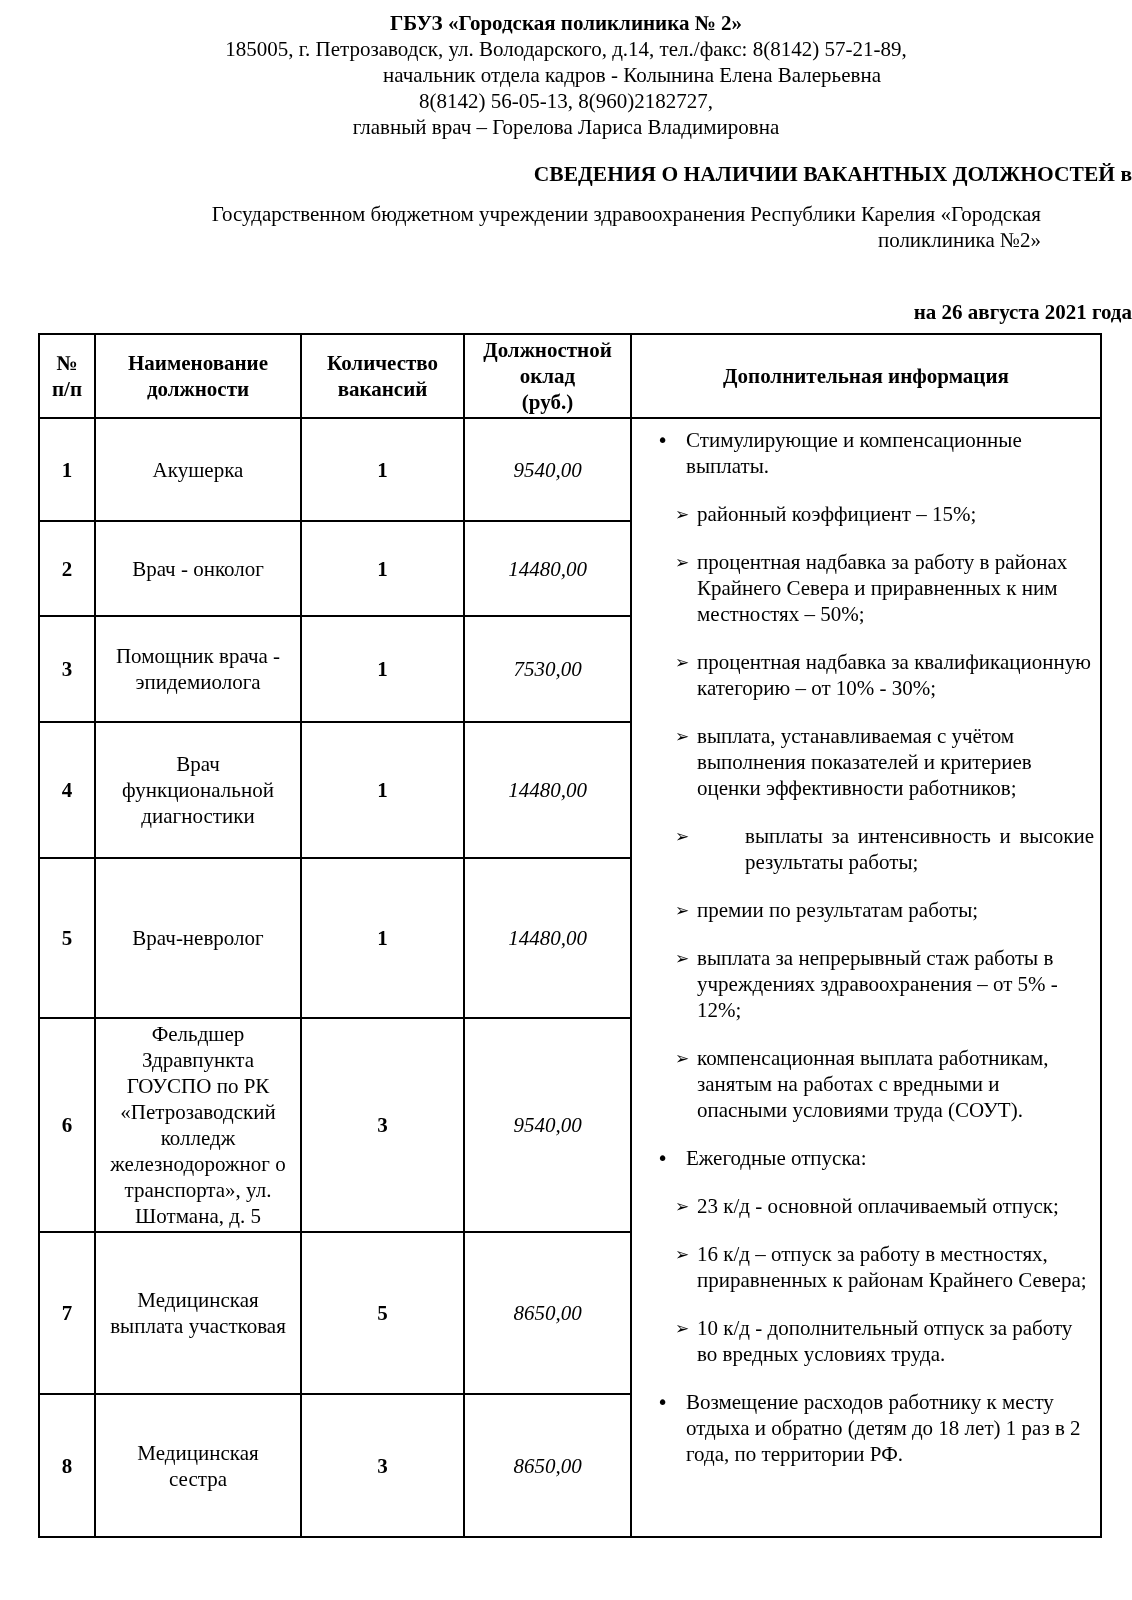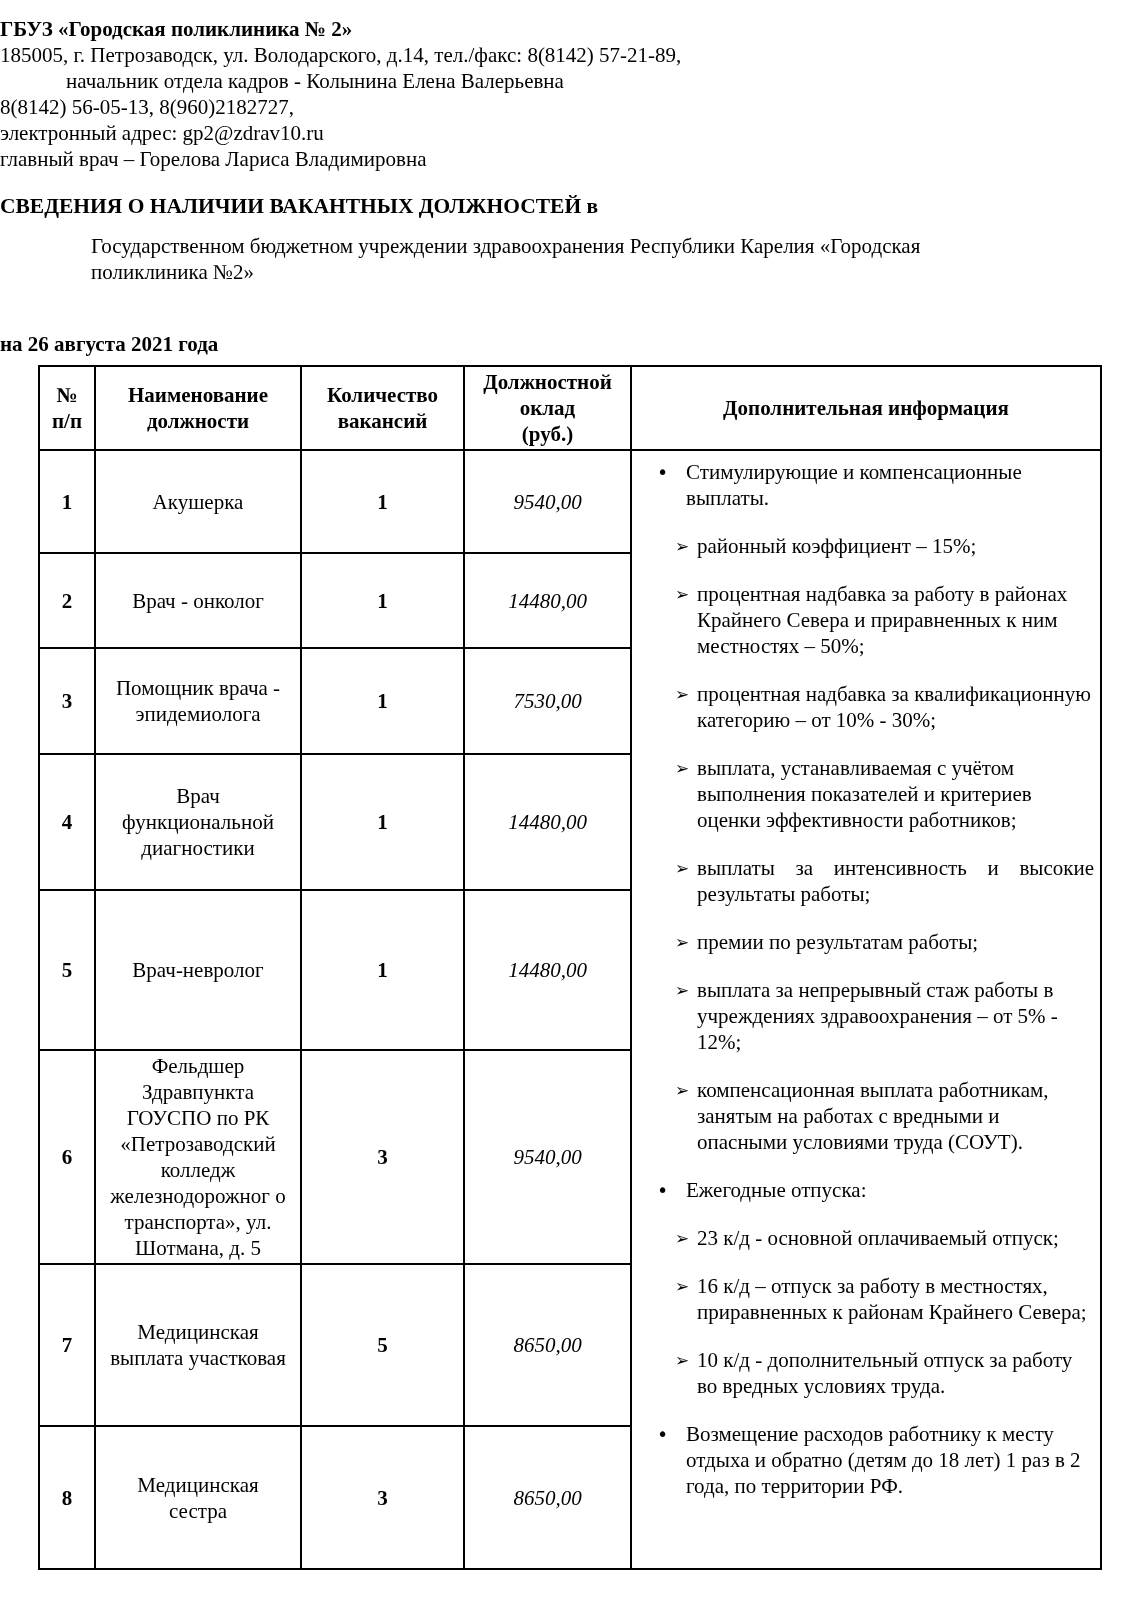--- a/index.html
+++ b/index.html
@@ -2,24 +2,24 @@
 <html><head>
 <meta charset="utf-8">
 <style>
   html, body { margin:0; padding:0; }
   body {
     width:1132px; height:1600px;
     background:#ffffff; color:#000;
     font-family:"Liberation Serif","DejaVu Serif",serif;
     overflow:hidden; position:relative;
   }
-  .org-header { text-align:left; padding-top:16px; font-size:21px; line-height:26px; }
+  .org-header { text-align:center; padding-top:10px; font-size:21px; line-height:26px; }
   .bold { font-weight:bold; }
   .shift-right { position:relative; left:66px; }
-  .doc-title { text-align:left; margin-top:21px; font-size:21px; line-height:26px; }
+  .doc-title { text-align:right; margin-top:21px; font-size:21px; line-height:26px; }
   .doc-title .t1 { font-weight:bold; font-size:21.5px; }
   .doc-title .t2 { max-width:950px; margin:14px auto; }
   .doc-title .t3 { font-weight:bold;margin-top:46px; }
 
   table.vac {
     border-collapse:collapse; table-layout:fixed;
     margin:8px 0 0 38px; width:1062px;
   }
   .vac th, .vac td { border:2px solid #000; }
   .vac th {
@@ -41,33 +41,32 @@
   .info-item { display:flex; margin-top:22px; }
   .info-item:first-child { margin-top:0; }
   .info-item .marker {
     flex:0 0 auto; font-family:"DejaVu Sans",sans-serif;
   }
   .info-item.bullet { padding-left:25px; }
   .info-item.bullet .marker { width:29px; font-size:19px; }
   .info-item.arrow { padding-left:43px; }
   .info-item.arrow .marker { width:22px; font-size:17px; }
   .info-item .txt { flex:1 1 auto; }
-  .info-item.justify .txt { text-align:justify; }
+  .info-item.justify .txt { text-align:justify;margin-left:48px; }
 </style>
 </head>
 <body>
 
 <div>
 
   <div class="org-header">
     <div class="bold">ГБУЗ «Городская поликлиника № 2»</div>
     <div>185005, г. Петрозаводск, ул. Володарского, д.14, тел./факс: 8(8142) 57-21-89,</div>
     <div class="shift-right">начальник отдела кадров - Колынина Елена Валерьевна</div>
     <div>8(8142) 56-05-13, 8(960)2182727,</div>
-    <div>электронный адрес: gp2@zdrav10.ru</div>
     <div>главный врач – Горелова Лариса Владимировна</div>
   </div>
 
   <div class="doc-title">
     <div class="t1">СВЕДЕНИЯ О НАЛИЧИИ ВАКАНТНЫХ ДОЛЖНОСТЕЙ в</div>
     <div class="t2">Государственном бюджетном учреждении здравоохранения Республики Карелия «Городская поликлиника №2»</div>
     <div class="t3">на 26 августа 2021 года</div>
   </div>
 
   <table class="vac">

